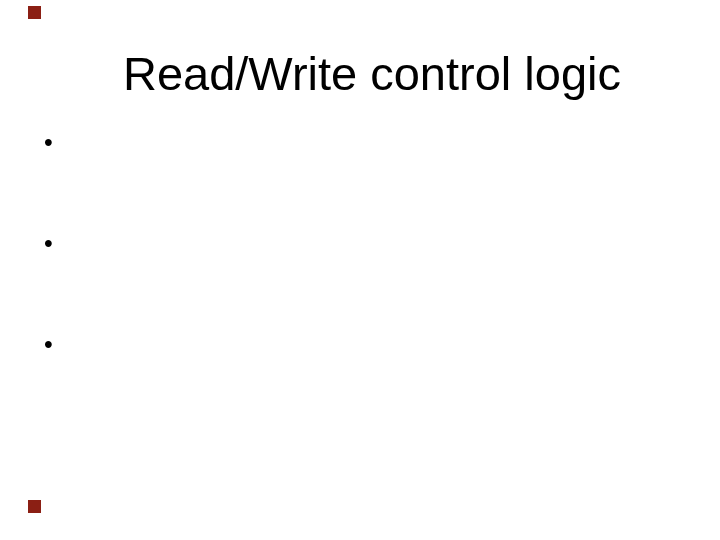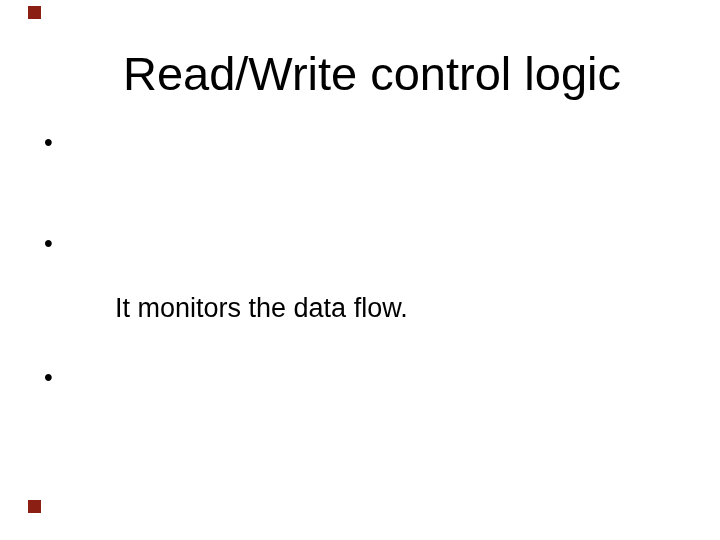--- a/index.html
+++ b/index.html
@@ -77,21 +77,20 @@
   <div class="accent-square top" style="background-color: rgb(139, 31, 20);"></div>
 
   <h1 class="slide-title">Read/Write control logic</h1>
 
   <ul class="bullet-list">
     <li class="bullet-item">
       <span class="bullet-glyph">•</span>
     </li>
     <li class="bullet-item">
       <span class="bullet-glyph">•</span>
-      <span>It monitors the data flow.</span>
     </li>
     <li class="bullet-item">
       <span class="bullet-glyph">•</span>
       
     </li>
 
   </ul>
 
   <div class="accent-square bottom" style="background-color: rgb(139, 31, 20);"></div>
 

